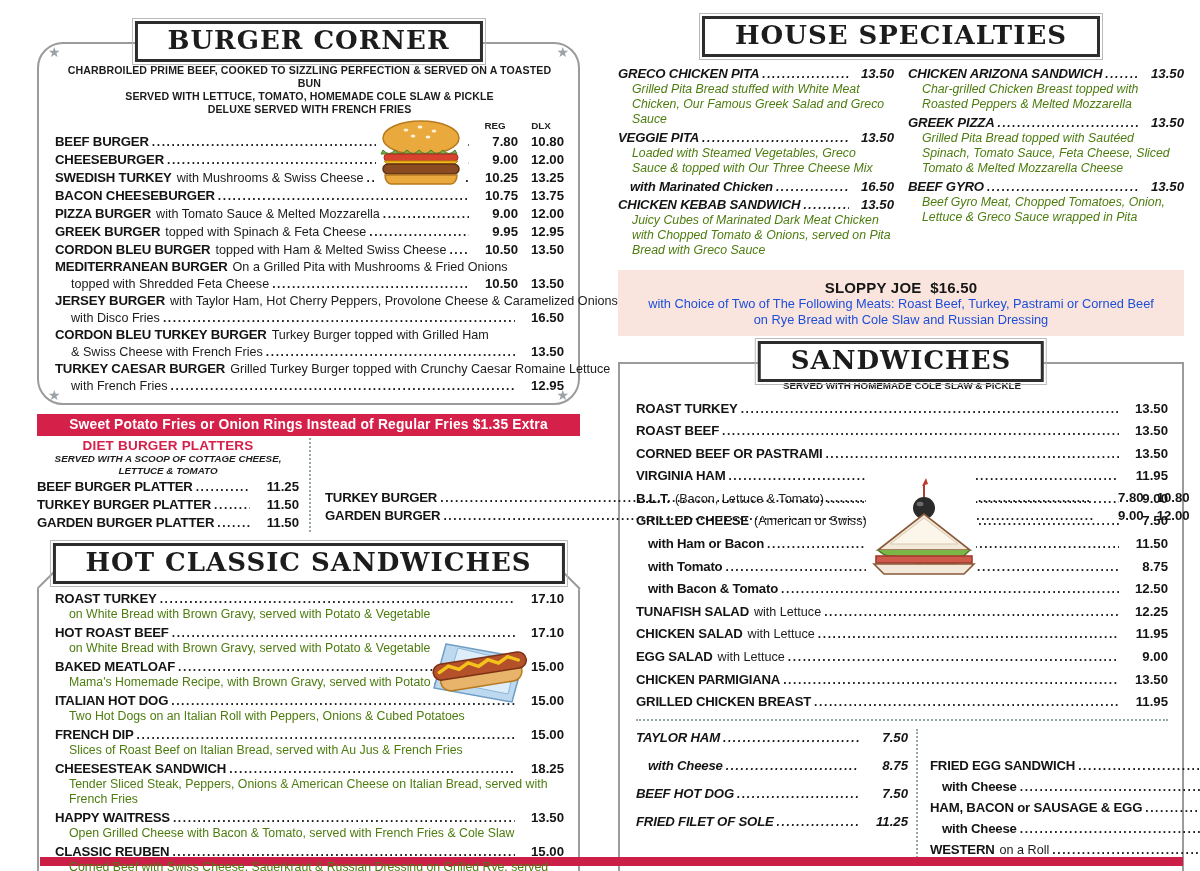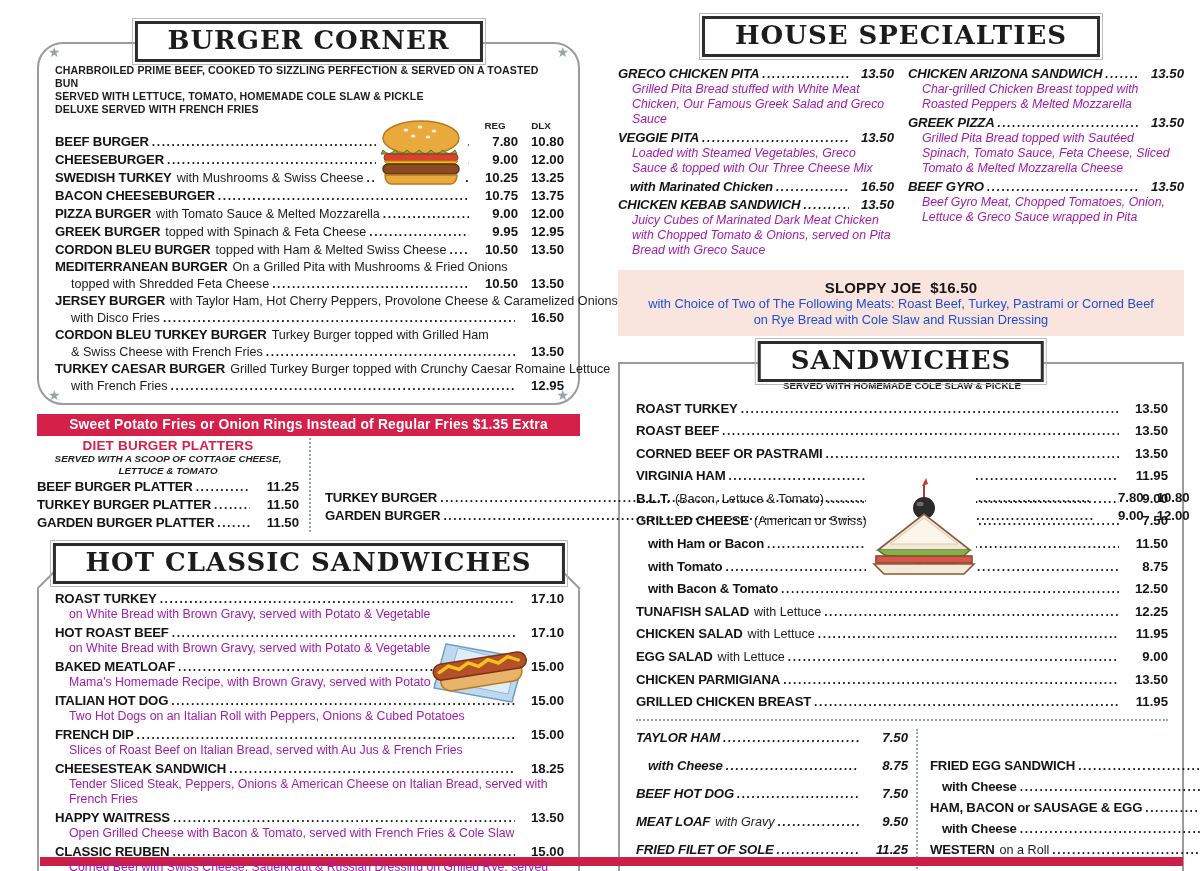--- a/index.html
+++ b/index.html
@@ -25,29 +25,29 @@
 
   
   .mi{margin:0 0 1px;position:relative;z-index:3;}
   .line{display:flex;align-items:baseline;line-height:16px;}
   .nm{font-weight:bold;font-size:13.2px;letter-spacing:-0.2px;white-space:nowrap;}
   .nt{font-size:12.6px;margin-left:5px;white-space:nowrap;color:#1b1b1b;}
   .dots{flex:1;overflow:hidden;white-space:nowrap;margin:0 3px;color:#1b1b1b;}
   .dots::after{content:"....................................................................................................................................";
     font-size:12px;font-weight:bold;letter-spacing:1.6px;}
   .pr{font-weight:bold;font-size:13.2px;width:46px;text-align:right;flex:none;}
-  .desc{font-size:12.3px;line-height:15px;margin:0 0 2px 14px;color:#a21caf;}
+  .desc{font-size:12.3px;line-height:15px;margin:0 0 2px 14px;color:#4d7c0f;}
   .line.cont{margin-left:11px;}
   .line.ind{margin-left:12px;}
   .cols{display:flex;justify-content:flex-end;font-size:9.8px;font-weight:bold;color:#222;margin-bottom:2px;}
   .cols span{width:46px;text-align:center;}
 
   
   .burger-panel{margin-top:42px;padding:20px 14px 8px 16px;}
-  .intro{text-align:left;font-size:10.6px;font-weight:bold;line-height:13px;letter-spacing:0.1px;margin-bottom:4px;color:#1c1c1c;}
+  .intro{text-align:center;font-size:10.6px;font-weight:bold;line-height:13px;letter-spacing:0.1px;margin-bottom:4px;color:#1c1c1c;}
 
   
   .banner{margin-top:9px;background:#d5204a;color:#fff;text-align:center;
     font-weight:bold;font-size:13.8px;padding:3px 6px 4px;letter-spacing:0.2px;}
   .bottom-bar{position:absolute;left:40px;width:1143px;top:857px;height:9px;background:#cb1f47;}
 
   
   .duo{display:flex;margin-top:2px;}
   .duo .part-l{width:262px;padding-right:10px;}
   .duo .vdiv{border-left:2px dotted #93a89f;}
@@ -549,28 +549,20 @@
             </div>
             <div class="mi">
               <div class="line">
                 <span class="nm">BEEF HOT DOG</span>
                 <span class="dots"></span>
                 <span class="pr">7.50</span>
               </div>
             </div>
             <div class="mi">
               <div class="line">
-                <span class="nm">MEAT LOAF</span>
-                <span class="nt">with Gravy</span>
-                <span class="dots"></span>
-                <span class="pr">9.50</span>
-              </div>
-            </div>
-            <div class="mi">
-              <div class="line">
                 <span class="nm">FRIED FILET OF SOLE</span>
                 <span class="dots"></span>
                 <span class="pr">11.25</span>
               </div>
             </div>
           </div>
         <div class="vdiv"></div>
         <div class="br-col eggsec">
           <div class="egg-title">EGG</div>
           <div class="egg-sub">MADE WITH TWO EGGS  •  EGG WHITES $1.40 EXTRA</div>

